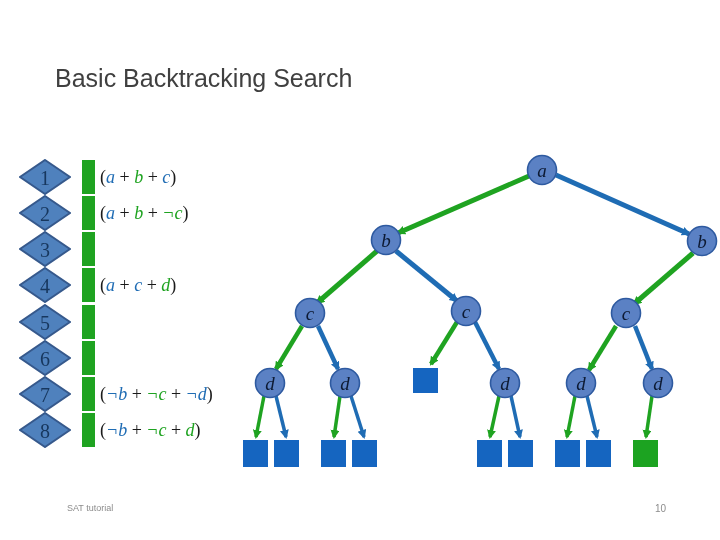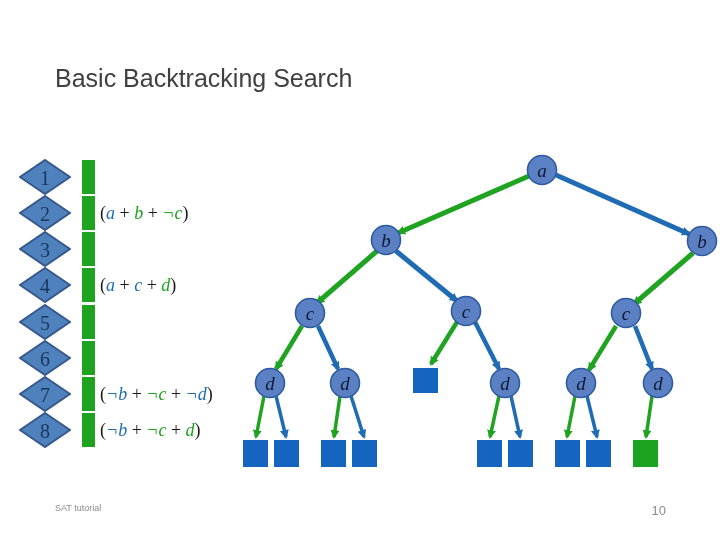--- a/index.html
+++ b/index.html
@@ -24,38 +24,39 @@
     font-family:"Liberation Serif", serif; font-size:18px; color:#1a1a1a;
     white-space:nowrap;
   }
   .clause-text .lit { font-style:italic; }
   #tree-svg { position:absolute; left:0; top:0; }
   .node-label {
     font-family:"Liberation Serif", serif; font-style:italic; font-size:19px;
     text-anchor:middle;
   }
   .footer-left {
-    position:absolute; left:55px; top:503px; font-size:9px; color:#8c8c8c;
+    position:absolute; left:67px; top:503px; font-size:9px; color:#8c8c8c;
   }
   .footer-right {
-    position:absolute; right:54px; top:503px; font-size:13px; color:#8c8c8c;
+    position:absolute; right:54px; top:503px; font-size:10px; color:#8c8c8c;
   }
 </style>
 </head>
 <body>
 
 <div class="slide">
   <div class="title">Basic Backtracking Search</div>
   <div id="clause-list">
       <div class="clause-row" style="top: 159px;">
         <svg class="diamond" width="52" height="36">
           <polygon points="26,1 51,18 26,35 1,18" fill="#4f81bd" stroke="#36598c" stroke-width="2"></polygon>
           <text x="26" y="19" class="dnum" fill="#17375e">1</text>
         </svg>
         <div class="bar" style="background: rgb(31, 163, 33);"></div>
+        <div class="clause-text"><span>(</span><span class="lit" style="color: rgb(31, 108, 180);">a</span><span> + </span><span class="lit" style="color: rgb(31, 163, 33);">b</span><span> + </span><span class="lit" style="color: rgb(31, 108, 180);">c</span><span>)</span></div>
       </div>
       <div class="clause-row" style="top: 195.15px;">
         <svg class="diamond" width="52" height="36">
           <polygon points="26,1 51,18 26,35 1,18" fill="#4f81bd" stroke="#36598c" stroke-width="2"></polygon>
           <text x="26" y="19" class="dnum" fill="#17375e">2</text>
         </svg>
         <div class="bar" style="background: rgb(31, 163, 33);"></div>
         <div class="clause-text"><span>(</span><span class="lit" style="color: rgb(31, 108, 180);">a</span><span> + </span><span class="lit" style="color: rgb(31, 163, 33);">b</span><span> + </span><span class="lit" style="color: rgb(31, 163, 33);">¬c</span><span>)</span></div>
       </div>
       <div class="clause-row" style="top: 231.3px;">

